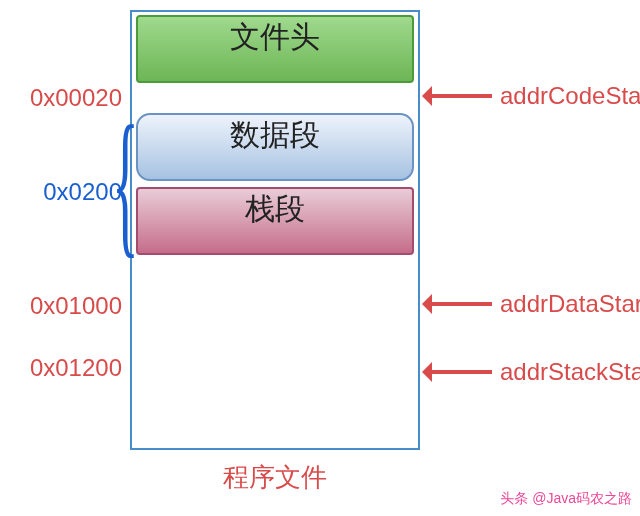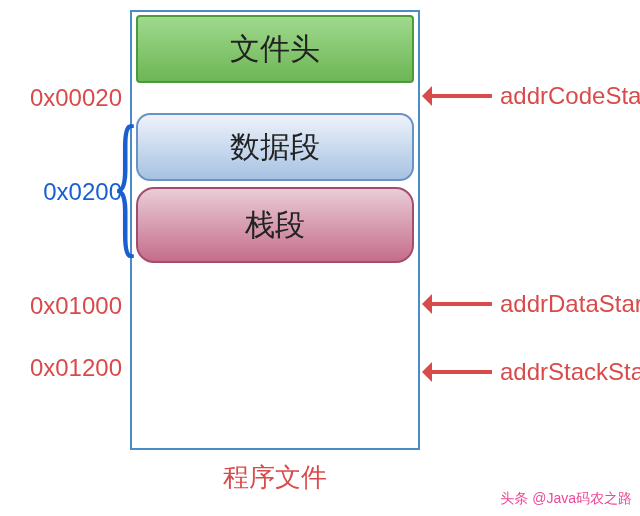--- a/index.html
+++ b/index.html
@@ -21,21 +21,20 @@
     display: flex;
     flex-direction: column;
   }
   .seg {
     border: 2px solid;
     border-radius: 4px;
     margin: 3px 4px;
     display: flex;
     flex-direction: column;
     align-items: center;
-    justify-content: center;
     font-size: 26px;
     color: #222;
     position: relative;
   }
   .seg-title { font-size: 30px; }
   .header-seg {
     height: 68px;
     background: linear-gradient(#9fd98d, #6db655);
     border-color: #4b9b3b;
   }
@@ -53,25 +52,24 @@
     align-self: flex-start;
     padding-left: 12px;
   }
   .data-seg {
     height: 68px;
     background: linear-gradient(#eef3fb, #a6c2e2);
     border-color: #6a93c4;
     border-radius: 14px;
   }
   .stack-seg {
-    height: 76px;
+    height: 68px;
     margin-bottom: 4px;
     background: linear-gradient(#e9ccd7, #c56d8a);
     border-color: #a44c6f;
-    border-radius: 18px;
   }
   .addr-left {
     position: absolute;
     color: #d94b4b;
     font-size: 24px;
     right: 518px;
     text-align: right;
     white-space: nowrap;
   }
   .addr-code { top: 84px; }

